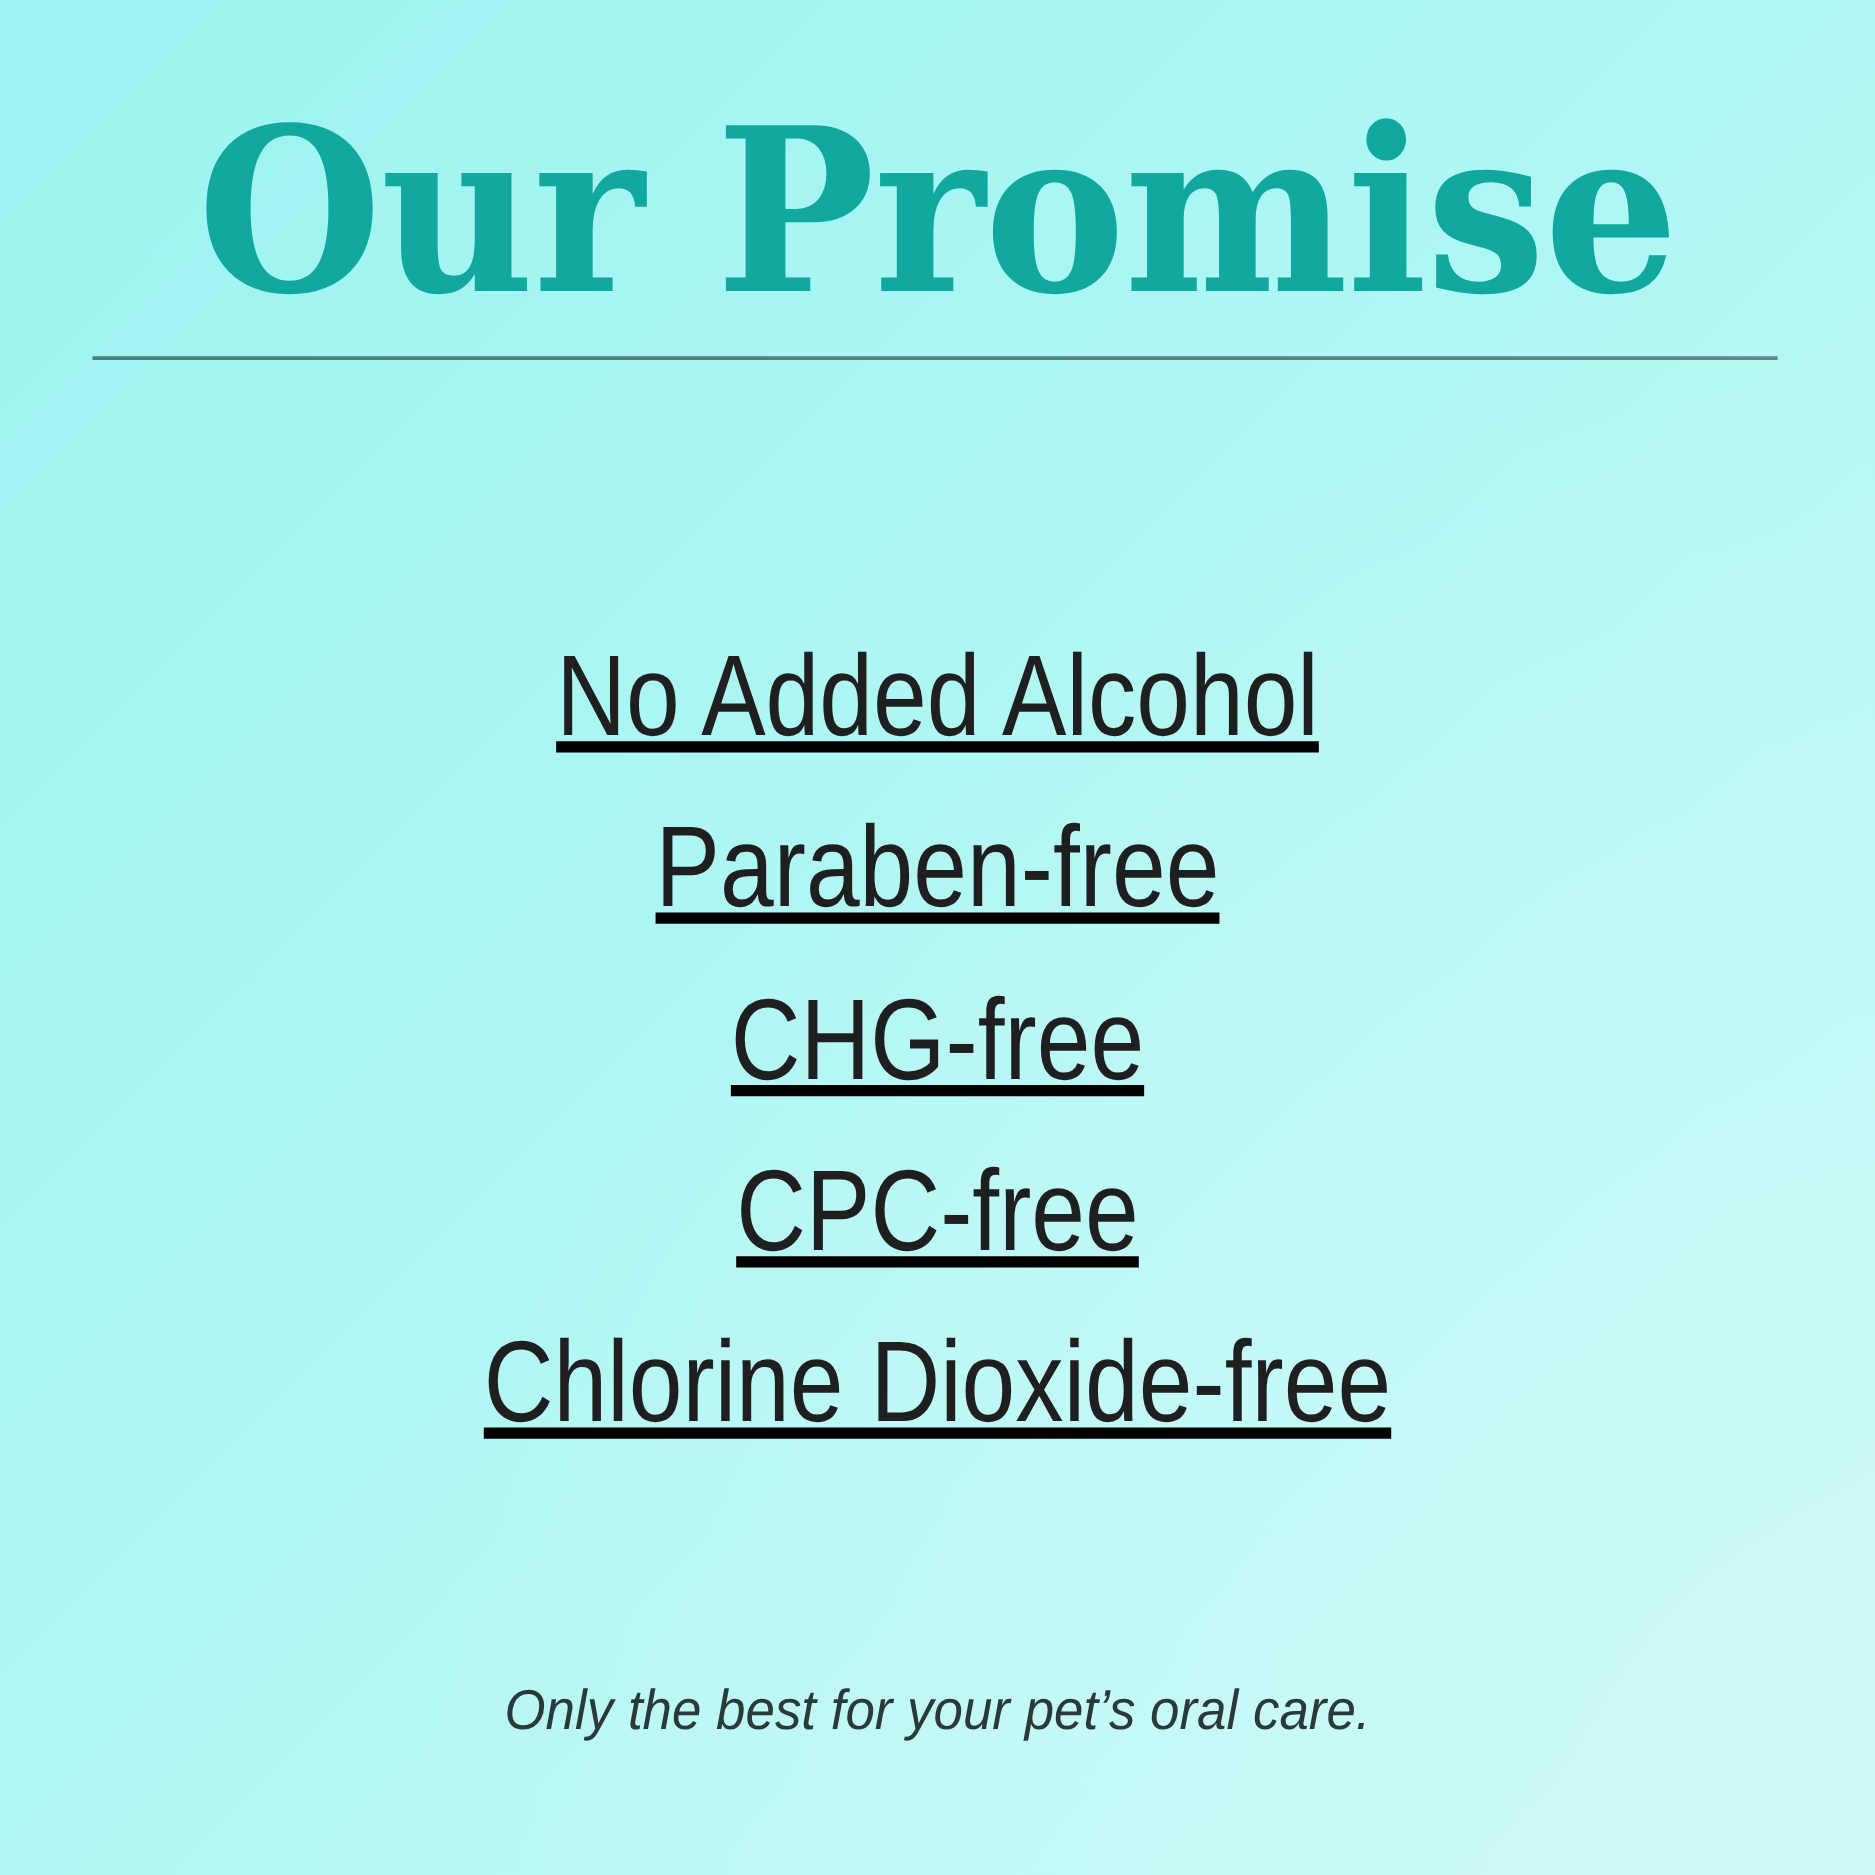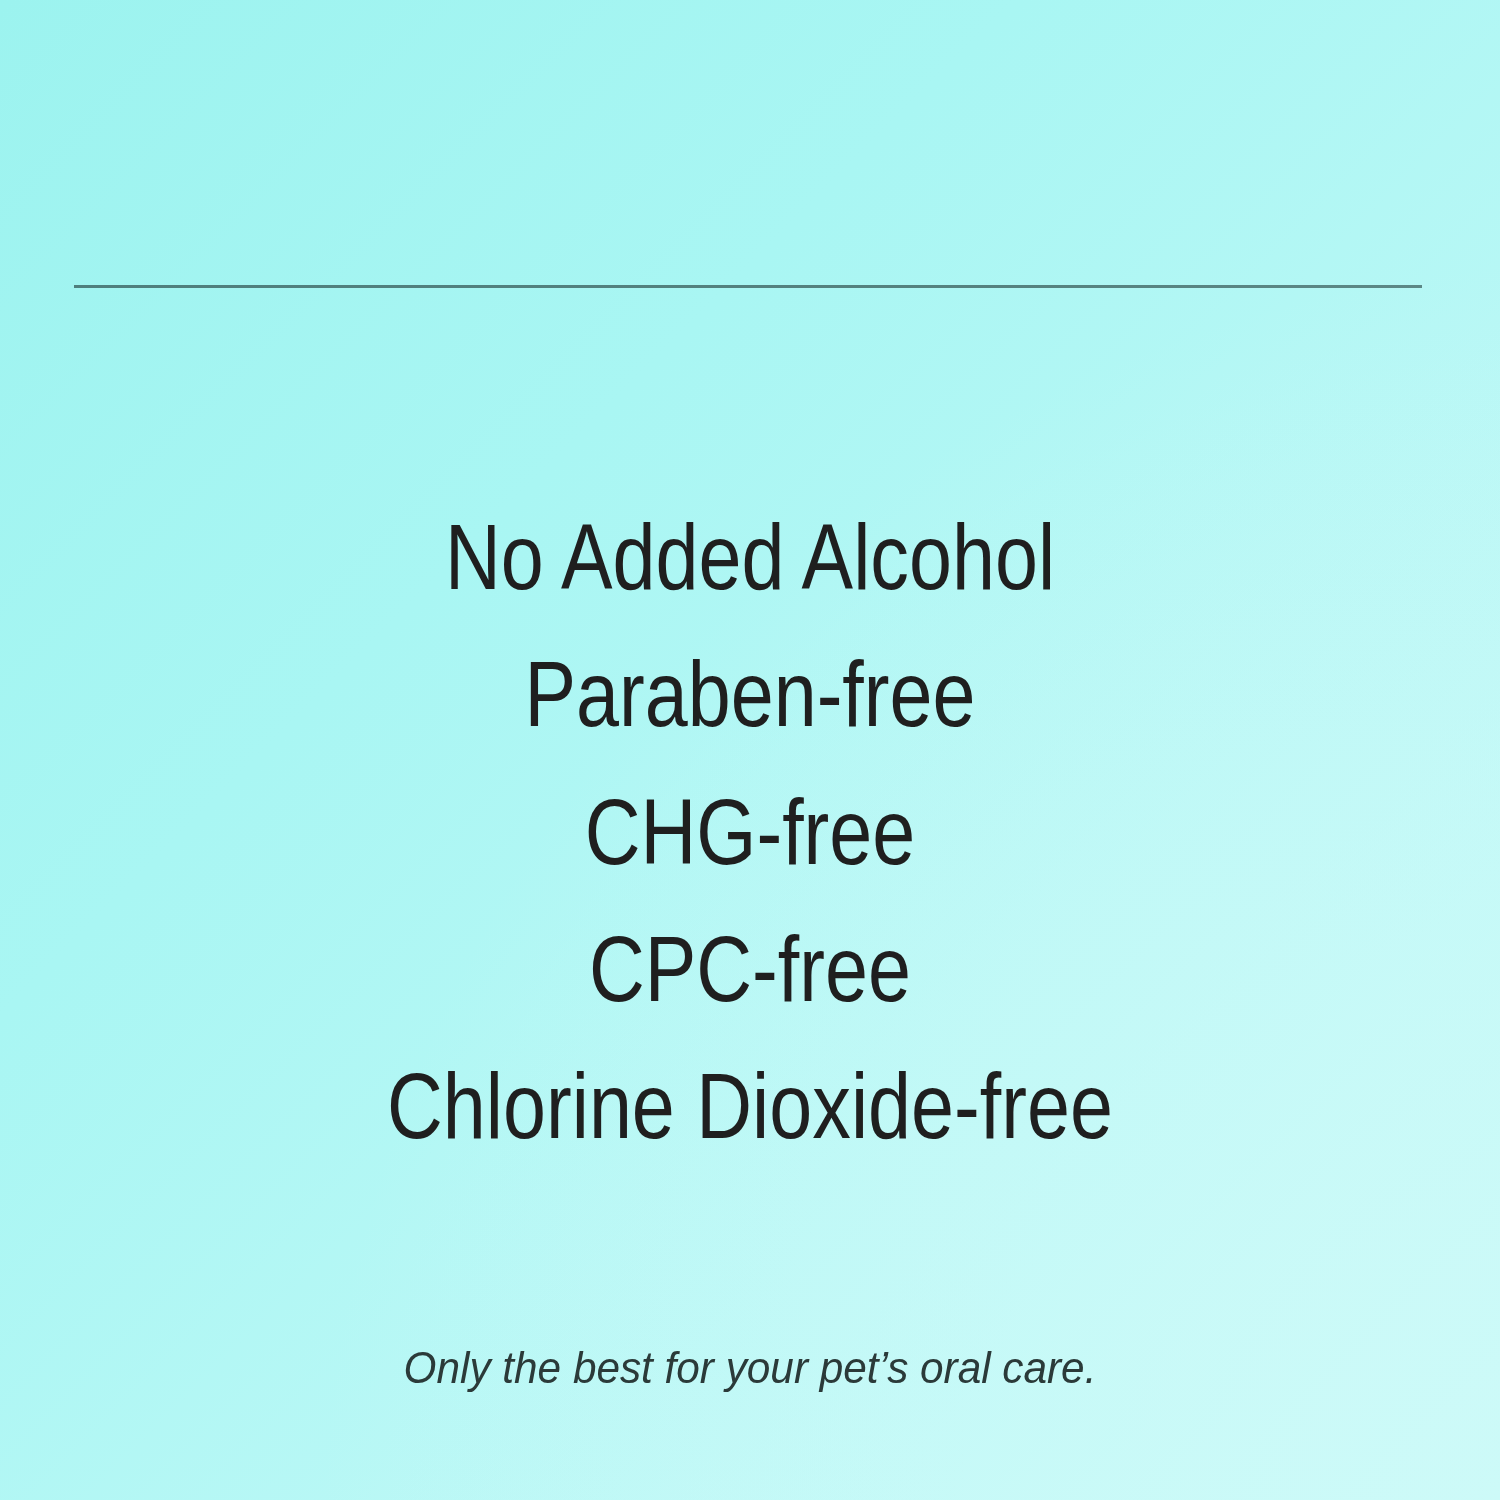--- a/index.html
+++ b/index.html
@@ -61,20 +61,21 @@
   
   .promise-list {
     position: absolute;
     top: 508px;
     left: 0;
     width: 1500px;
     list-style: none;
     margin: 0;
     padding: 0;
     text-align: center;
+    text-decoration: underline;
   }
 
   .promise-item {
     display: block;
     margin: 0 0 38px 0;
     padding: 0;
     font-family: "Liberation Sans", sans-serif;
     font-weight: 400;
     font-size: 92px;
     line-height: 1.08;
@@ -104,20 +105,23 @@
     white-space: nowrap;
     transform: scaleX(0.94);
     transform-origin: 50% 50%;
   }
 </style>
 </head>
 <body>
 
 <div class="poster">
 
+  <div class="title-block">
+    <h1 class="poster-title">Our Promise</h1>
+  </div>
 
   <div class="title-rule"></div>
 
   <ul class="promise-list">
     <li class="promise-item">No Added Alcohol</li>
     <li class="promise-item">Paraben-free</li>
     <li class="promise-item">CHG-free</li>
     <li class="promise-item">CPC-free</li>
     <li class="promise-item">Chlorine Dioxide-free</li>
   </ul>

